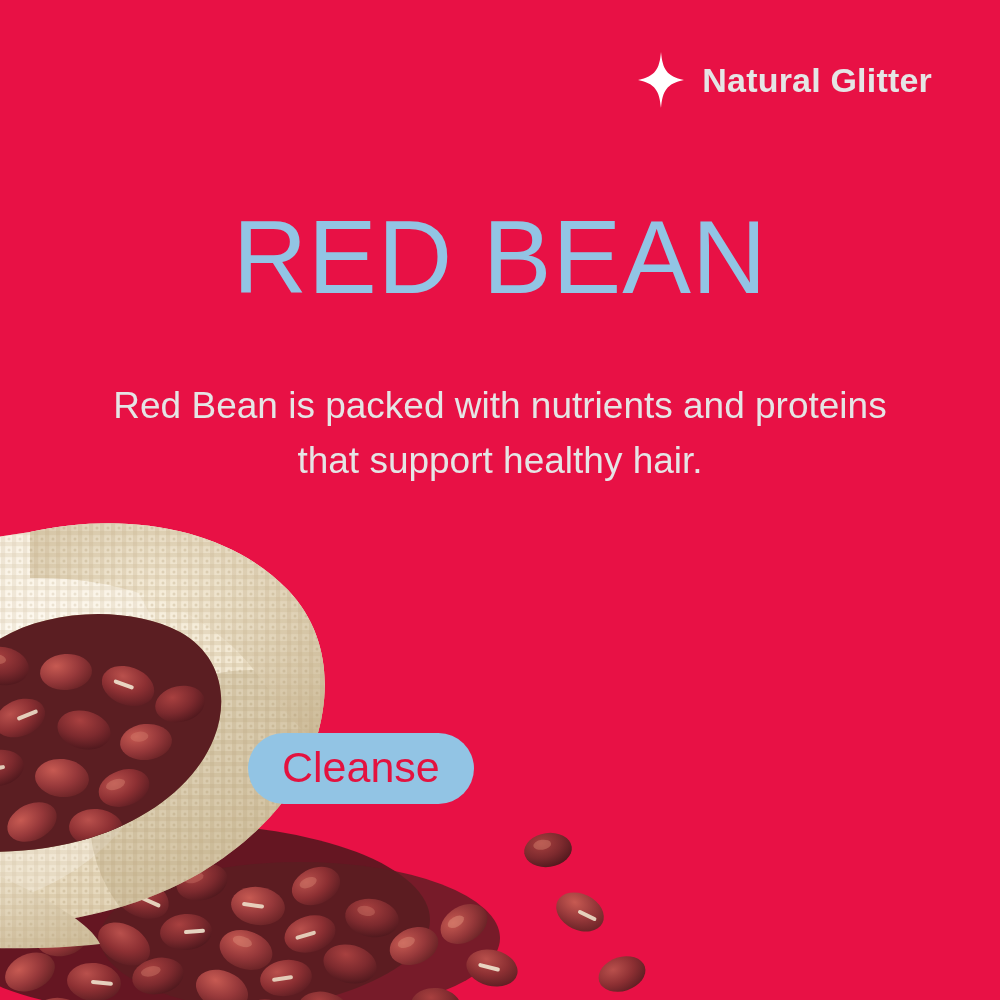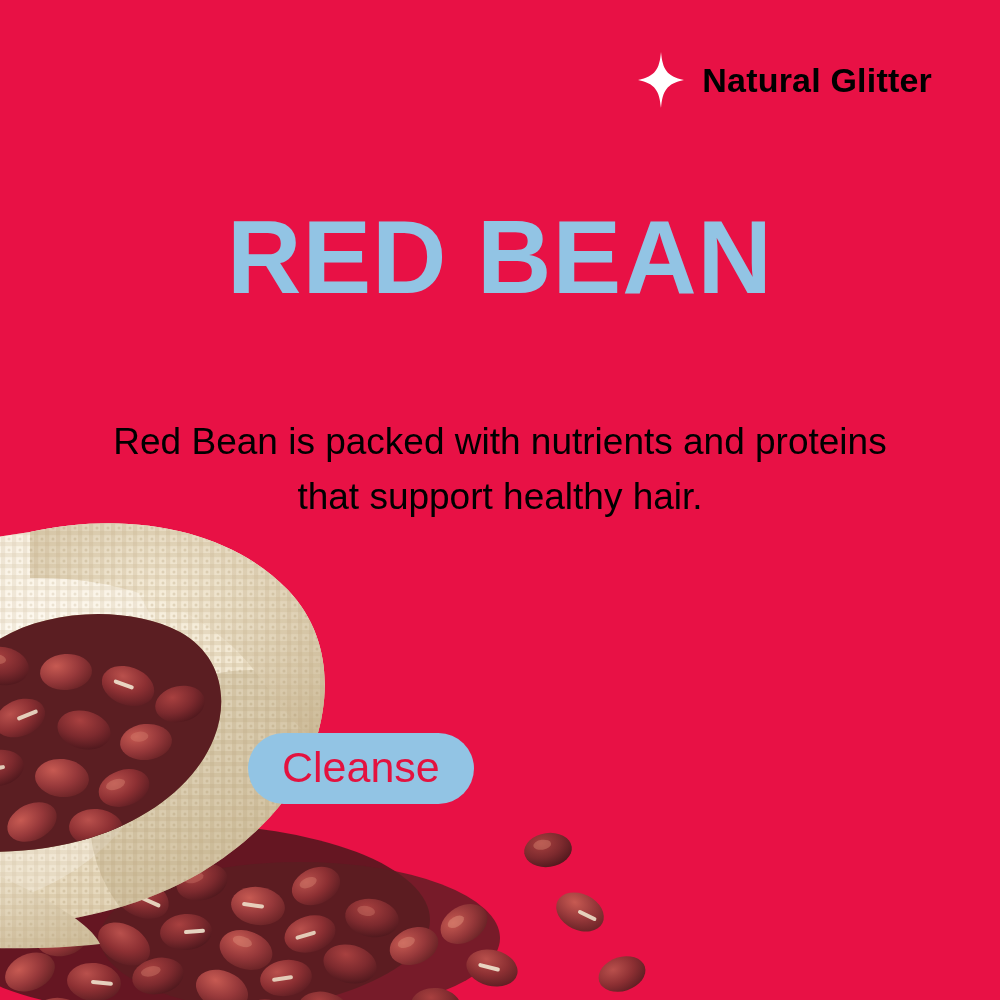--- a/index.html
+++ b/index.html
@@ -19,51 +19,50 @@
   }
 
   
   .brand {
     position:absolute;
     top:52px; right:68px;
     display:flex; align-items:center; gap:18px;
   }
   .brand-star { width:46px; height:56px; display:block; }
   .brand-name {
-    color:#000000;
+    color:#e5e5e5;
     font-size:34px;
     font-weight:700;
     letter-spacing:0.2px;
     white-space:nowrap;
   }
 
   
   .headline {
     position:absolute;
     top:206px; left:0; width:1000px;
     text-align:center;
     color:#92c4e4;
     font-size:103px;
-    font-weight:700;
+    font-weight:400;
     letter-spacing:1px;
     line-height:1;
     white-space:nowrap;
   }
 
   
   .copy {
     position:absolute;
     top:378px; left:90px; width:820px;
     text-align:center;
-    color:#000000;
+    color:#e5e5e5;
     font-size:37px;
     line-height:55px;
     font-weight:400;
     z-index:6;
-    margin-top:36px;
   }
   .copy p + p { margin-top:28px; }
 
   
   .pills {
     position:absolute;
     top:733px; left:248px;
     display:flex; align-items:center; gap:44px;
     z-index:8;
   }

